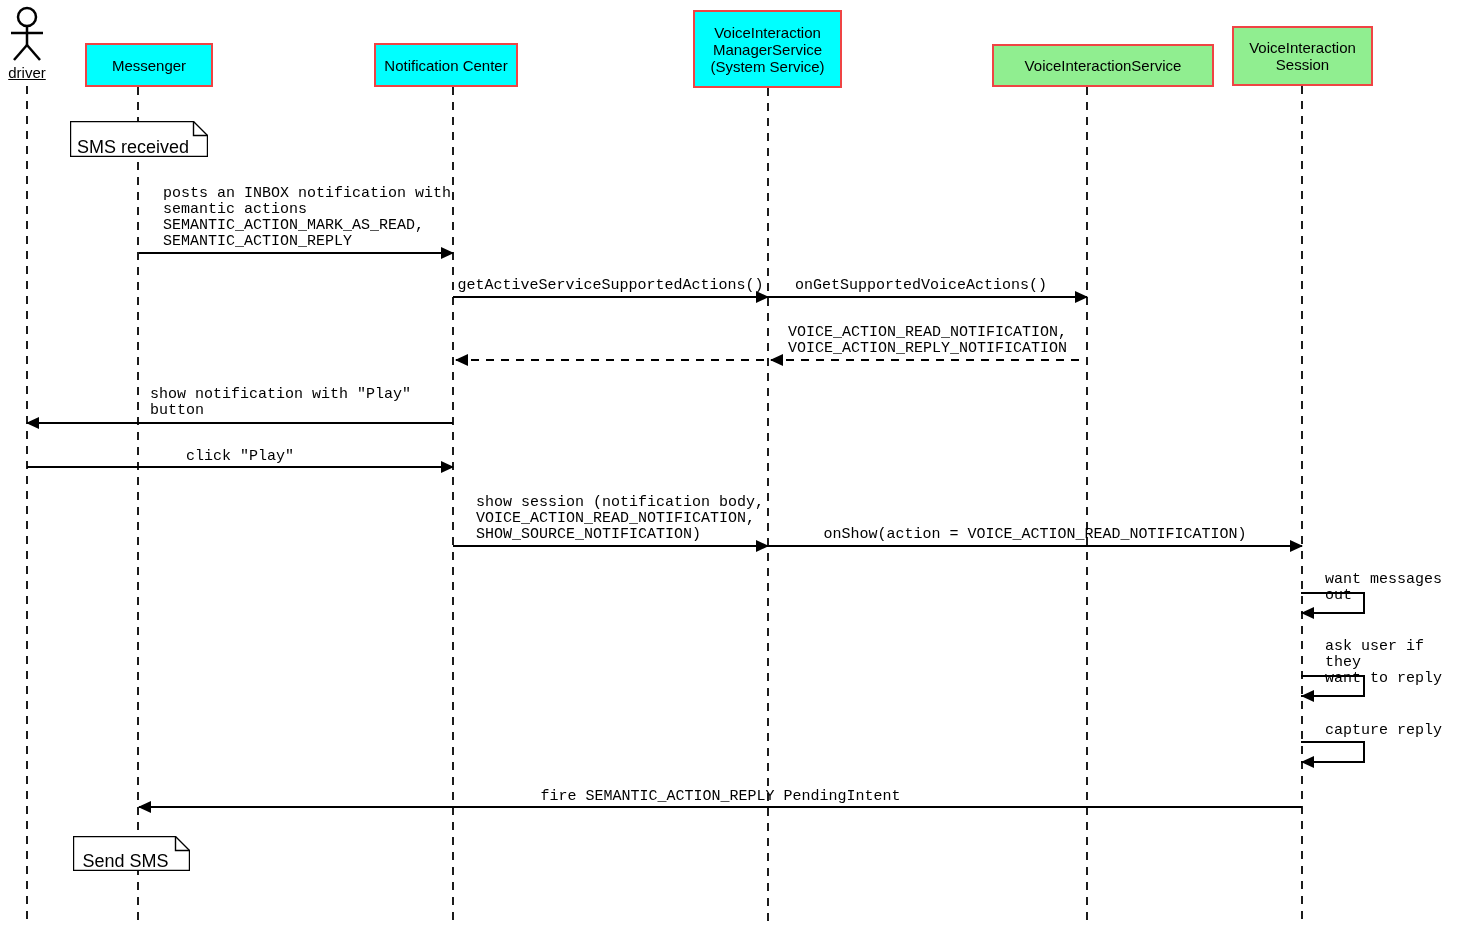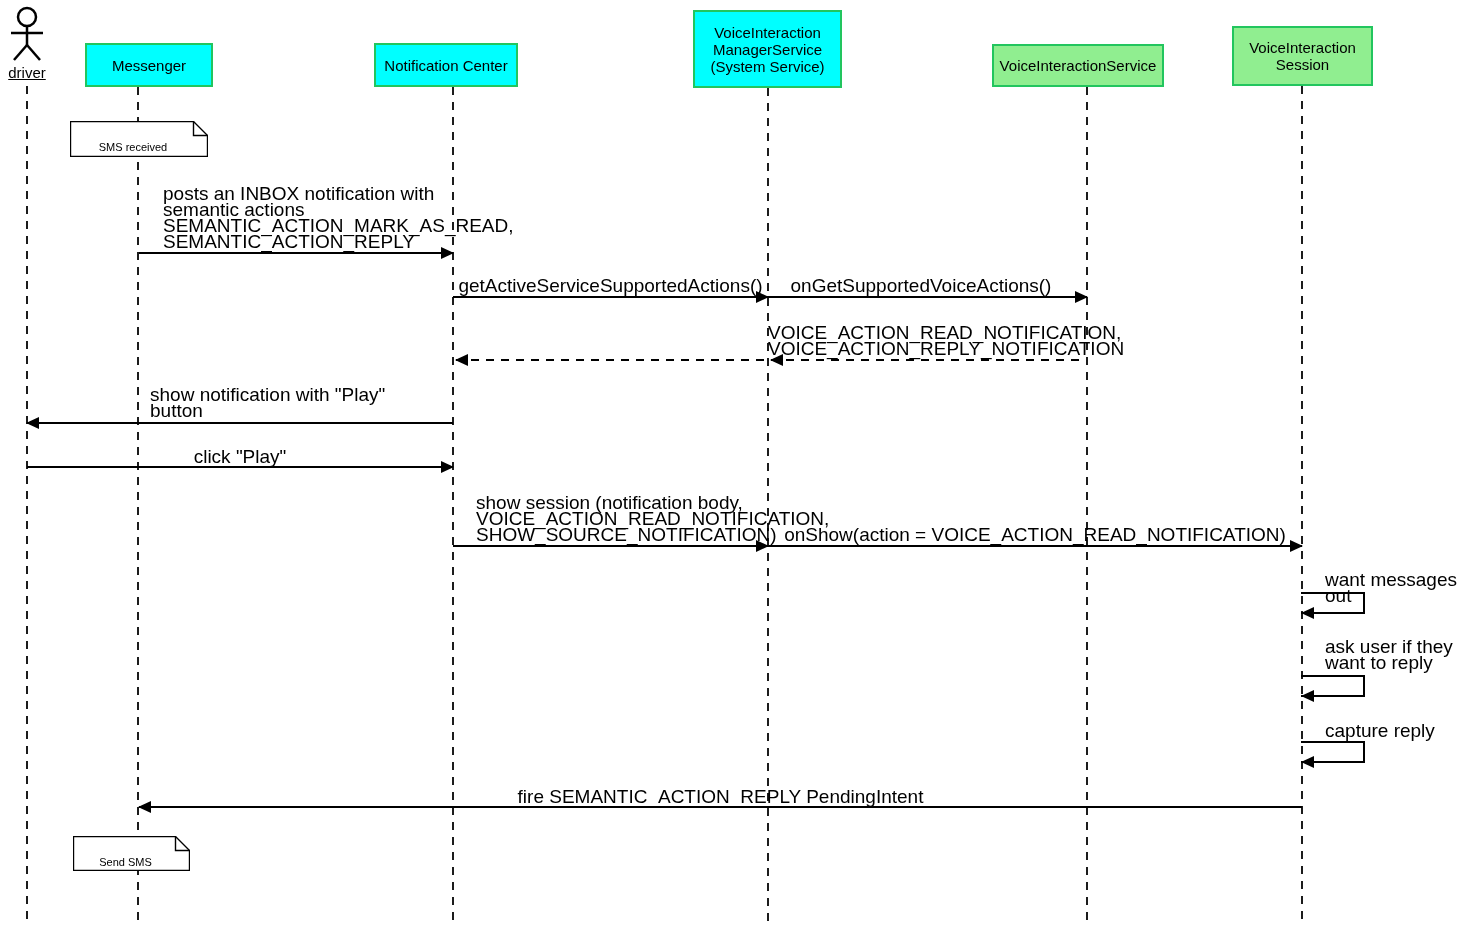--- a/index.html
+++ b/index.html
@@ -5,45 +5,45 @@
   html,body{margin:0;padding:0;background:#ffffff;}
   .canvas{
     position:relative;width:1457px;height:929px;background:#ffffff;overflow:hidden;
     font-family:"Liberation Sans", sans-serif;color:#000;
   }
   .lifeline{
     position:absolute;width:2px;
     background:repeating-linear-gradient(to bottom,#1c1c1c 0 8px,transparent 8px 15px);
   }
   .pbox{
-    position:absolute;border:2px solid #22c55e;display:flex;align-items:center;justify-content:center;
+    position:absolute;border:2px solid #ef4444;display:flex;align-items:center;justify-content:center;
     text-align:center;font-size:15px;line-height:17px;box-sizing:border-box;
   }
   .cyan{background:#00FFFF;}
   .green{background:#90EE90;}
   .pre{white-space:pre-line;}
-  .msg-label{position:absolute;font-size:19px;line-height:16px;white-space:pre-line;}
+  .msg-label{position:absolute;font-size:15px;line-height:16px;white-space:pre-line;font-family:Liberation Mono, monospace;}
   .tc{text-align:center;}
   .arrow{position:absolute;height:2px;background:#000;}
   .arrow.dashed{
     background:repeating-linear-gradient(to right,#000 0 8px,transparent 8px 15px);
   }
   .ah-r{position:absolute;right:-1px;top:-5px;width:0;height:0;
     border-left:13px solid #000;border-top:6px solid transparent;border-bottom:6px solid transparent;}
   .ah-l{position:absolute;left:-1px;top:-5px;width:0;height:0;
     border-right:13px solid #000;border-top:6px solid transparent;border-bottom:6px solid transparent;}
   .self-loop{
     position:absolute;width:64px;height:22px;box-sizing:border-box;
     border:2px solid #000;border-left:none;background:transparent;
   }
   .self-loop .ah-l{left:0;top:auto;bottom:-7px;}
   .note{position:absolute;}
   .note .note-text{
     position:absolute;left:0;top:0;right:12px;bottom:0;display:flex;align-items:center;justify-content:center;
-    font-size:11px;
+    font-size:18px;
     margin-top:16px;
   }
   .actor-label{position:absolute;font-size:15px;text-align:center;text-decoration:underline;}
   svg{display:block;}
 </style>
 </head>
 <body>
 
 <div class="canvas">
 
@@ -69,21 +69,21 @@
     <span>Messenger</span>
   </div>
   <div class="pbox cyan pre" style="left:374px;top:43px;width:144px;height:44px">
     <span>Notification Center</span>
   </div>
   <div class="pbox cyan pre" style="left:693px;top:10px;width:149px;height:78px">
     <span>VoiceInteraction
 ManagerService
 (System Service)</span>
   </div>
-  <div class="pbox green pre" style="left:992px;top:44px;width:172px;height:43px">
+  <div class="pbox green pre" style="left:992px;top:44px;width:222px;height:43px">
     <span>VoiceInteractionService</span>
   </div>
   <div class="pbox green pre" style="left:1232px;top:26px;width:141px;height:60px">
     <span>VoiceInteraction
 Session</span>
   </div>
 
   <div class="note" style="left:70px;top:121px;width:138px;height:36px">
     <svg width="138" height="36" viewBox="0 0 138 36">
       <polygon points="0.5,0.5 123.5,0.5 137.5,14.5 137.5,35.5 0.5,35.5" fill="#ffffff" stroke="#000" stroke-width="1.4"></polygon>

